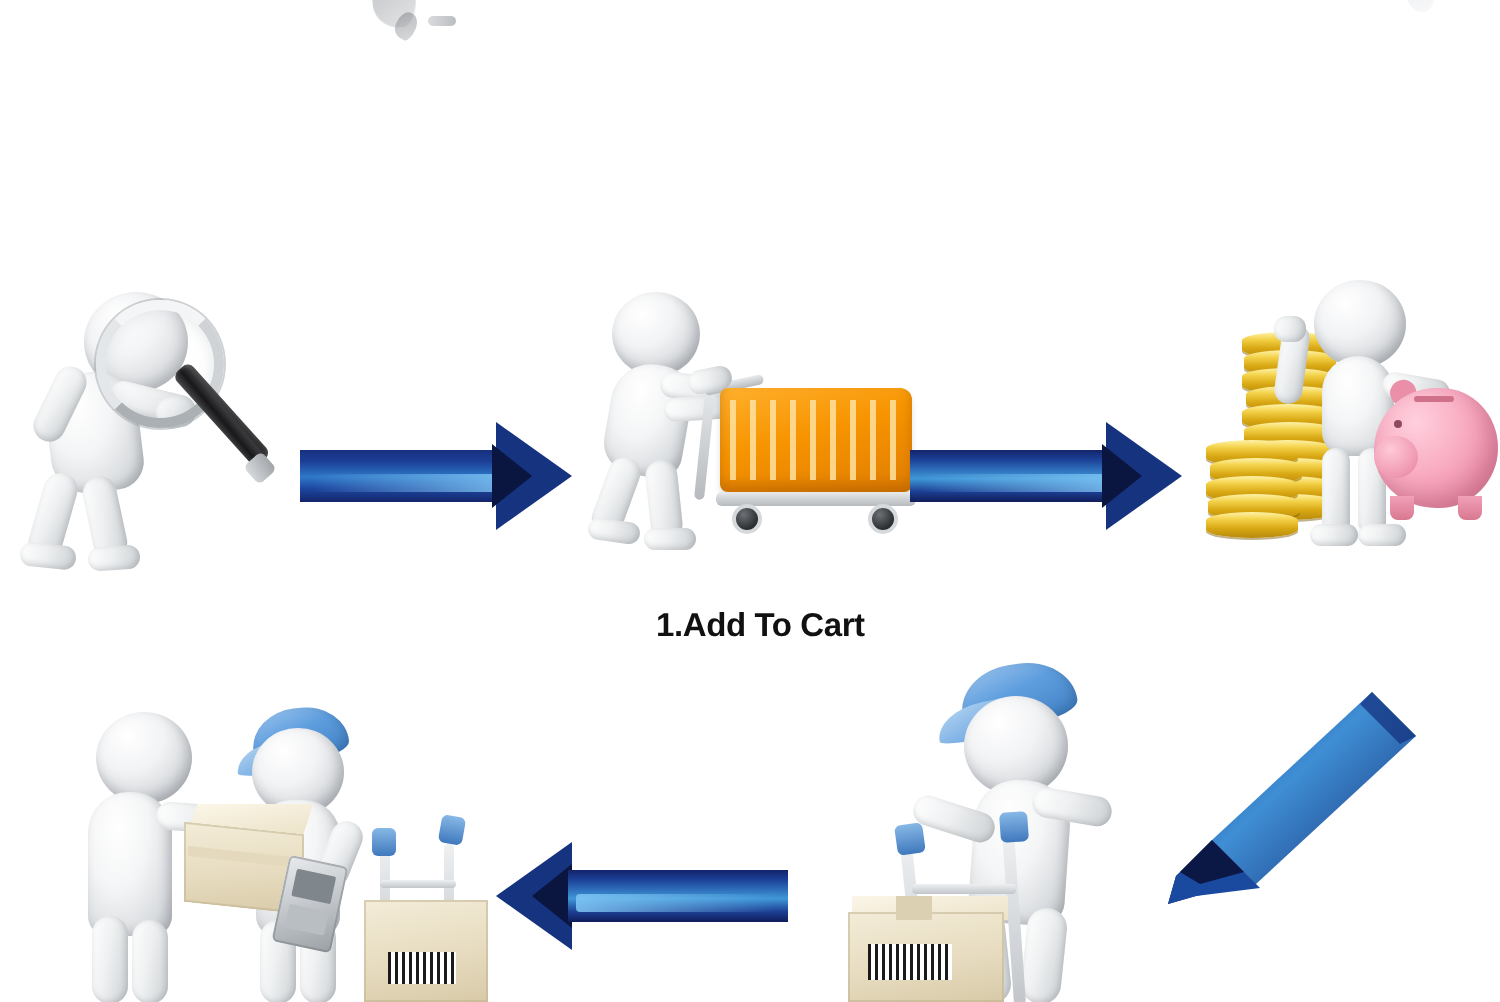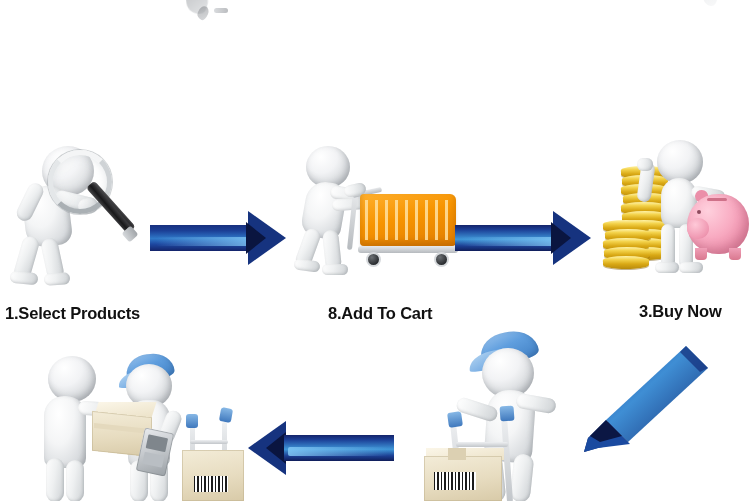--- a/index.html
+++ b/index.html
@@ -175,21 +175,20 @@
 
         <div class="limb" style="left:18px;top:104px;width:17px;height:44px;border-radius:9px;transform:rotate(16deg);"></div>
         <div class="limb" style="left:44px;top:106px;width:17px;height:42px;border-radius:9px;transform:rotate(-12deg);"></div>
         <div class="limb" style="left:10px;top:140px;width:28px;height:12px;border-radius:6px;transform:rotate(6deg);"></div>
         <div class="limb" style="left:44px;top:141px;width:26px;height:12px;border-radius:6px;transform:rotate(-4deg);"></div>
 
         <div class="mag-ring" style="left:48px;top:18px;"></div>
         <div class="mag-handle" style="left:86px;top:56px;transform:rotate(-42deg);transform-origin:top left;"></div>
         <div class="mag-tip" style="left:124px;top:96px;transform:rotate(-42deg);"></div>
       </div>
-      <div class="step-label" style="left:5px;top:172px;">1.Select Products</div>
     </div>
 
     <div class="arrow-r" style="left:150px;top:78px;width:140px;height:56px;">
       <div class="arrow-shaft" style="left:0;top:15px;width:108px;"></div>
       <div class="arrow-gloss" style="left:6px;top:27px;width:100px;"></div>
       <div class="arrow-head right" style="left:98px;top:1px;"></div>
       <div class="arrow-notch right" style="left:96px;top:12px;"></div>
     </div>
 
     <div class="step" style="left:292px;top:0;width:170px;height:200px;">
@@ -214,21 +213,21 @@
         <div class="cart-basket" style="left:68px;top:62px;">
           <div class="cart-bars"></div>
         </div>
         <div style="position:absolute;left:66px;top:58px;width:100px;height:8px;border-radius:4px;
              background:linear-gradient(180deg,#ffc košík,#ffb63c,#ee8c00);"></div>
 
         <div class="cart-frame" style="left:66px;top:114px;width:100px;height:7px;"></div>
         <div class="wheel" style="left:74px;top:120px;"></div>
         <div class="wheel" style="left:142px;top:120px;"></div>
       </div>
-      <div class="step-label" style="left:36px;top:172px;">8.Add To Cart</div>
+      <div class="step-label" style="left:36px;top:172px;">1.Add To Cart</div>
     </div>
 
     <div class="arrow-r" style="left:455px;top:78px;width:140px;height:56px;">
       <div class="arrow-shaft lower" style="left:0;top:15px;width:108px;"></div>
       <div class="arrow-gloss" style="left:6px;top:27px;width:100px;"></div>
       <div class="arrow-head right" style="left:98px;top:1px;"></div>
       <div class="arrow-notch right" style="left:96px;top:12px;"></div>
     </div>
 
     <div class="step" style="left:595px;top:0;width:155px;height:200px;">
@@ -266,21 +265,20 @@
         <div class="limb" style="left:84px;top:130px;width:24px;height:11px;border-radius:6px;"></div>
 
         <div class="piggy-ear" style="left:100px;top:58px;width:13px;height:12px;transform:rotate(-20deg);"></div>
         <div class="piggy-body" style="left:92px;top:62px;width:62px;height:60px;"></div>
         <div class="piggy-slot" style="left:112px;top:66px;width:20px;height:3px;"></div>
         <div class="piggy-snout" style="left:92px;top:86px;width:22px;height:21px;"></div>
         <div class="piggy-eye" style="left:102px;top:78px;"></div>
         <div class="piggy-leg" style="left:100px;top:116px;width:12px;height:12px;"></div>
         <div class="piggy-leg" style="left:134px;top:116px;width:12px;height:12px;"></div>
       </div>
-      <div class="step-label" style="left:44px;top:170px;">3.Buy Now</div>
     </div>
 
   </div>
 
   <div class="diag-arrow" style="left:582px;top:338px;">
     <svg width="148" height="118" viewBox="0 0 148 118">
       <defs>
         <linearGradient id="dg" x1="0" y1="0" x2="1" y2="1">
           <stop offset="0%" stop-color="#1a3f9c"></stop>
           <stop offset="42%" stop-color="#3f8ed4"></stop>

